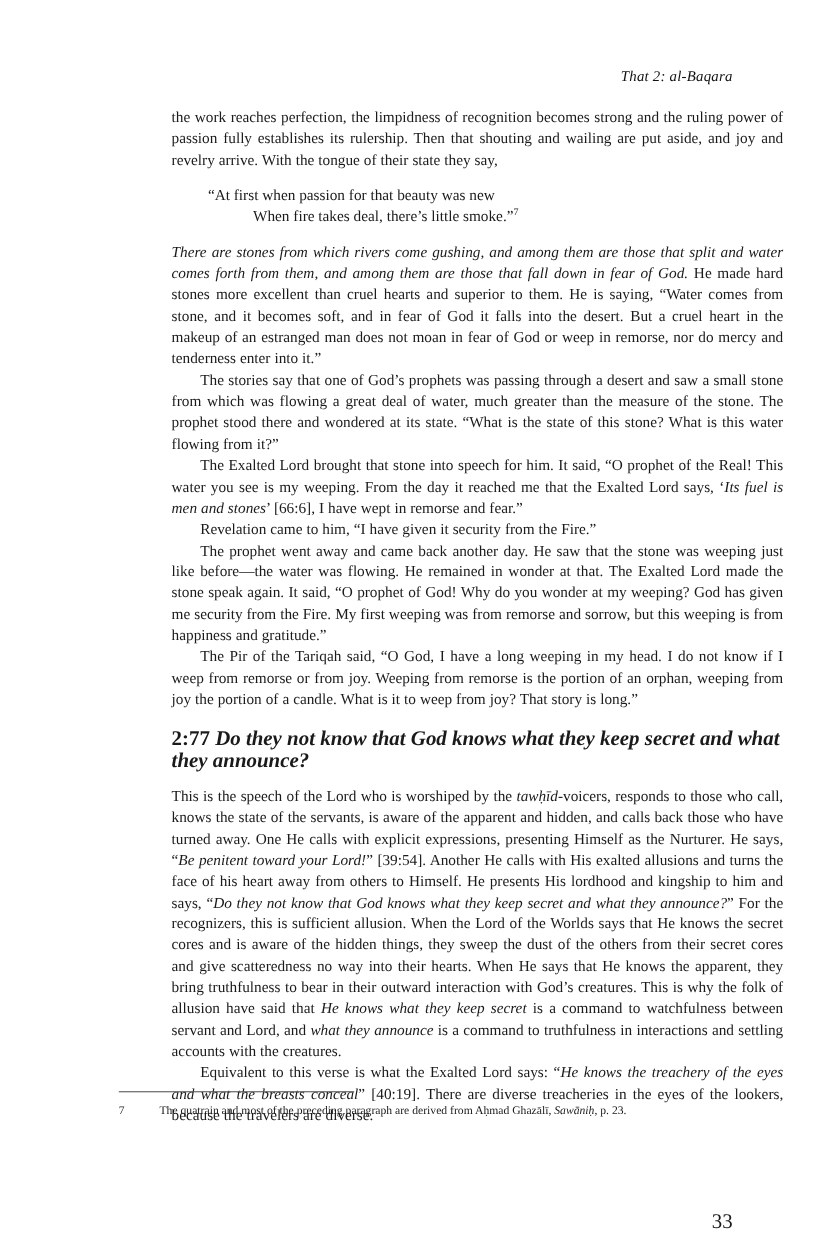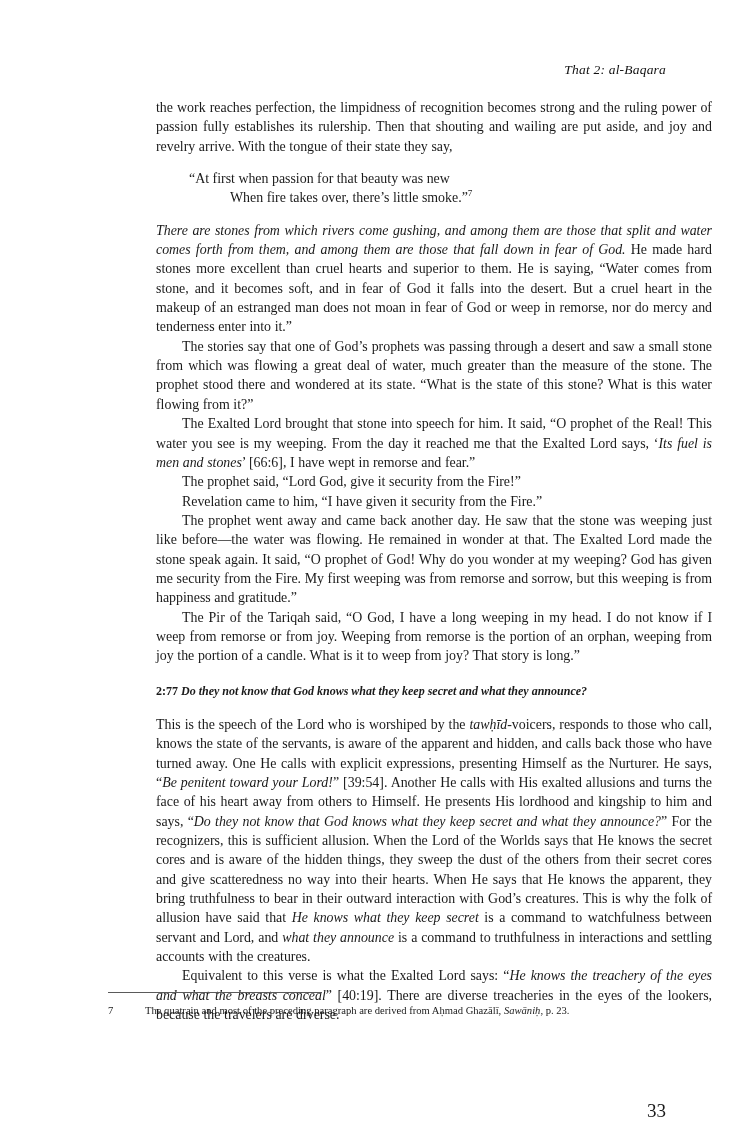--- a/index.html
+++ b/index.html
@@ -66,21 +66,21 @@
   }
   .poem .l1 { padding-left: 33px; }
   .poem .l2 { padding-left: 74px; }
   .poem .l3 { padding-left: 33px; }
   .poem .l4 { padding-left: 74px; }
 
   
   .verse-heading {
     margin-top: 16px;
     margin-bottom: 14px;
-    font-size: 12px;
+    font-size: 19px;
     line-height: 19.35px;
     font-weight: bold;
   }
   .verse-heading .ref {
     font-style: normal;
   }
   .verse-heading .text {
     font-style: italic;
   }
 
@@ -136,30 +136,29 @@
 <div class="page">
 
   <div class="running-head">That 2: al-Baqara</div>
 
   <div class="content">
 
     <p class="body">the work reaches perfection, the limpidness of recognition becomes strong and the ruling power of passion fully establishes its rulership.  Then that shouting and wailing are put aside, and joy and revelry arrive.  With the tongue of their state they say,</p>
 
     <div class="poem">
       <div class="line l1">“At first when passion for that beauty was new</div>
-      <div class="line l4"><span>When fire takes over, there’s little smoke.”</span><sup class="fn">7</sup></div>
+      <div class="line l4"><span>When fire takes deal, there’s little smoke.”</span><sup class="fn">7</sup></div>
     </div>
 
     <p class="body"><span class="lead-italic">There are stones from which rivers come gushing, and among them are those that split and water comes forth from them, and among them are those that fall down in fear of God.</span><span>  He made hard stones more excellent than cruel hearts and superior to them. He is saying, “Water comes from stone, and it becomes soft, and in fear of God it falls into the desert.  But a cruel heart in the makeup of an estranged man does not moan in fear of God or weep in remorse, nor do mercy and tenderness enter into it.”</span></p>
 
     <p class="body indent">The stories say that one of God’s prophets was passing through a desert and saw a small stone from which was flowing a great deal of water, much greater than the measure of the stone.  The prophet stood there and wondered at its state. “What is the state of this stone?  What is this water flowing from it?”</p>
 
     <p class="body indent"><span>The Exalted Lord brought that stone into speech for him.  It said, “O prophet of the Real!  This water you see is my weeping.  From the day it reached me that the Exalted Lord says, ‘</span><span class="q">Its fuel is men and stones</span><span>’ [66:6], I have wept in remorse and fear.”</span></p>
 
-    <p class="body indent">The prophet said, “Lord God, give it security from the Fire!”</p>
 
     <p class="body indent">Revelation came to him, “I have given it security from the Fire.”</p>
 
     <p class="body indent">The prophet went away and came back another day.  He saw that the stone was weeping just like before—the water was flowing.  He remained in wonder at that.  The Exalted Lord made the stone speak again.  It said, “O prophet of God!  Why do you wonder at my weeping?  God has given me security from the Fire.  My first weeping was from remorse and sorrow, but this weeping is from happiness and gratitude.”</p>
 
     <p class="body indent">The Pir of the Tariqah said, “O God, I have a long weeping in my head. I do not know if I weep from remorse or from joy.  Weeping from remorse is the portion of an orphan, weeping from joy the portion of a candle.  What is it to weep from joy?  That story is long.”</p>
 
     <div class="verse-heading"><span class="ref">2:77</span><span class="text">&nbsp;<span>Do they not know that God knows what they keep secret and what they announce?</span></span></div>
 
     <p class="body"><span>This is the speech of the Lord who is worshiped by the </span><span class="q">tawḥīd</span><span>-voicers, responds to those who call, knows the state of the servants, is aware of the apparent and hidden, and calls back those who have turned away.  One He calls with explicit expressions, presenting Himself as the Nurturer.  He says, “</span><span class="q">Be penitent toward your Lord!</span><span>” [39:54].  Another He calls with His exalted allusions and turns the face of his heart away from others to Himself.  He presents His lordhood and kingship to him and says, “</span><span class="q">Do they not know that God knows what they keep secret and what they announce?</span><span>”  For the recognizers, this is sufficient allusion.  When the Lord of the Worlds says that He knows the secret cores and is aware of the hidden things, they sweep the dust of the others from their secret cores and give scatteredness no way into their hearts.  When He says that He knows the apparent, they bring truthfulness to bear in their outward interaction with God’s creatures.  This is why the folk of allusion have said that </span><span class="q">He knows what they keep secret</span><span> is a command to watchfulness between servant and Lord, and </span><span class="q">what they announce</span><span> is a command to truthfulness in interactions and settling accounts with the creatures.</span></p>

